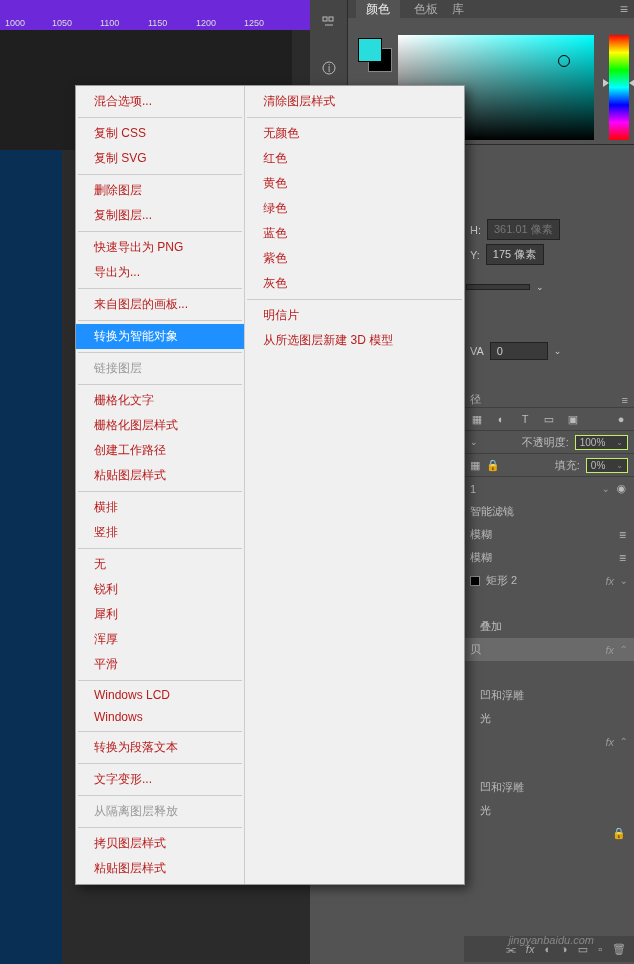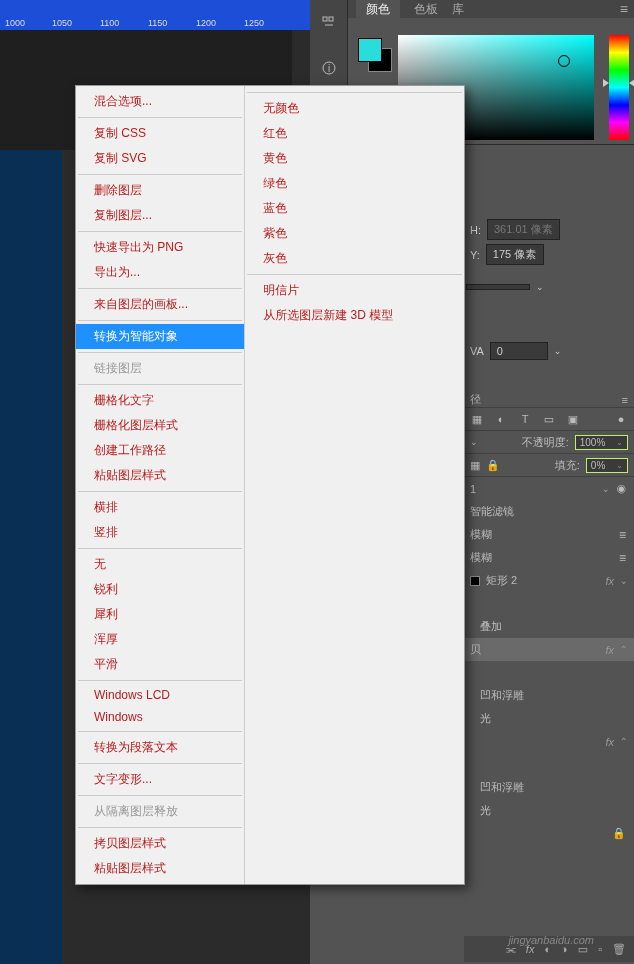--- a/index.html
+++ b/index.html
@@ -11,21 +11,21 @@
     font-size: 12px;
     color: #ccc;
     overflow: hidden;
     position: relative;
   }
   
   .ruler {
     position: absolute;
     top: 0; left: 0;
     width: 310px; height: 30px;
-    background: #1d4ed8;
+    background: #6d28d9;
     color: #ddd;
     display: flex;
     align-items: flex-end;
   }
   .ruler span {
     position: absolute;
     bottom: 2px;
     font-size: 9px;
   }
   
@@ -506,20 +506,21 @@
     <div class="menu-item">转换为段落文本</div>
     <div class="menu-sep"></div>
     <div class="menu-item">文字变形...</div>
     <div class="menu-sep"></div>
     <div class="menu-item disabled">从隔离图层释放</div>
     <div class="menu-sep"></div>
     <div class="menu-item">拷贝图层样式</div>
     <div class="menu-item">粘贴图层样式</div>
   </div>
   <div class="menu-col second">
+    <div class="menu-item">清除图层样式</div>
     <div class="menu-sep"></div>
     <div class="menu-item">无颜色</div>
     <div class="menu-item">红色</div>
     <div class="menu-item">黄色</div>
     <div class="menu-item">绿色</div>
     <div class="menu-item">蓝色</div>
     <div class="menu-item">紫色</div>
     <div class="menu-item">灰色</div>
     <div class="menu-sep"></div>
     <div class="menu-item">明信片</div>

